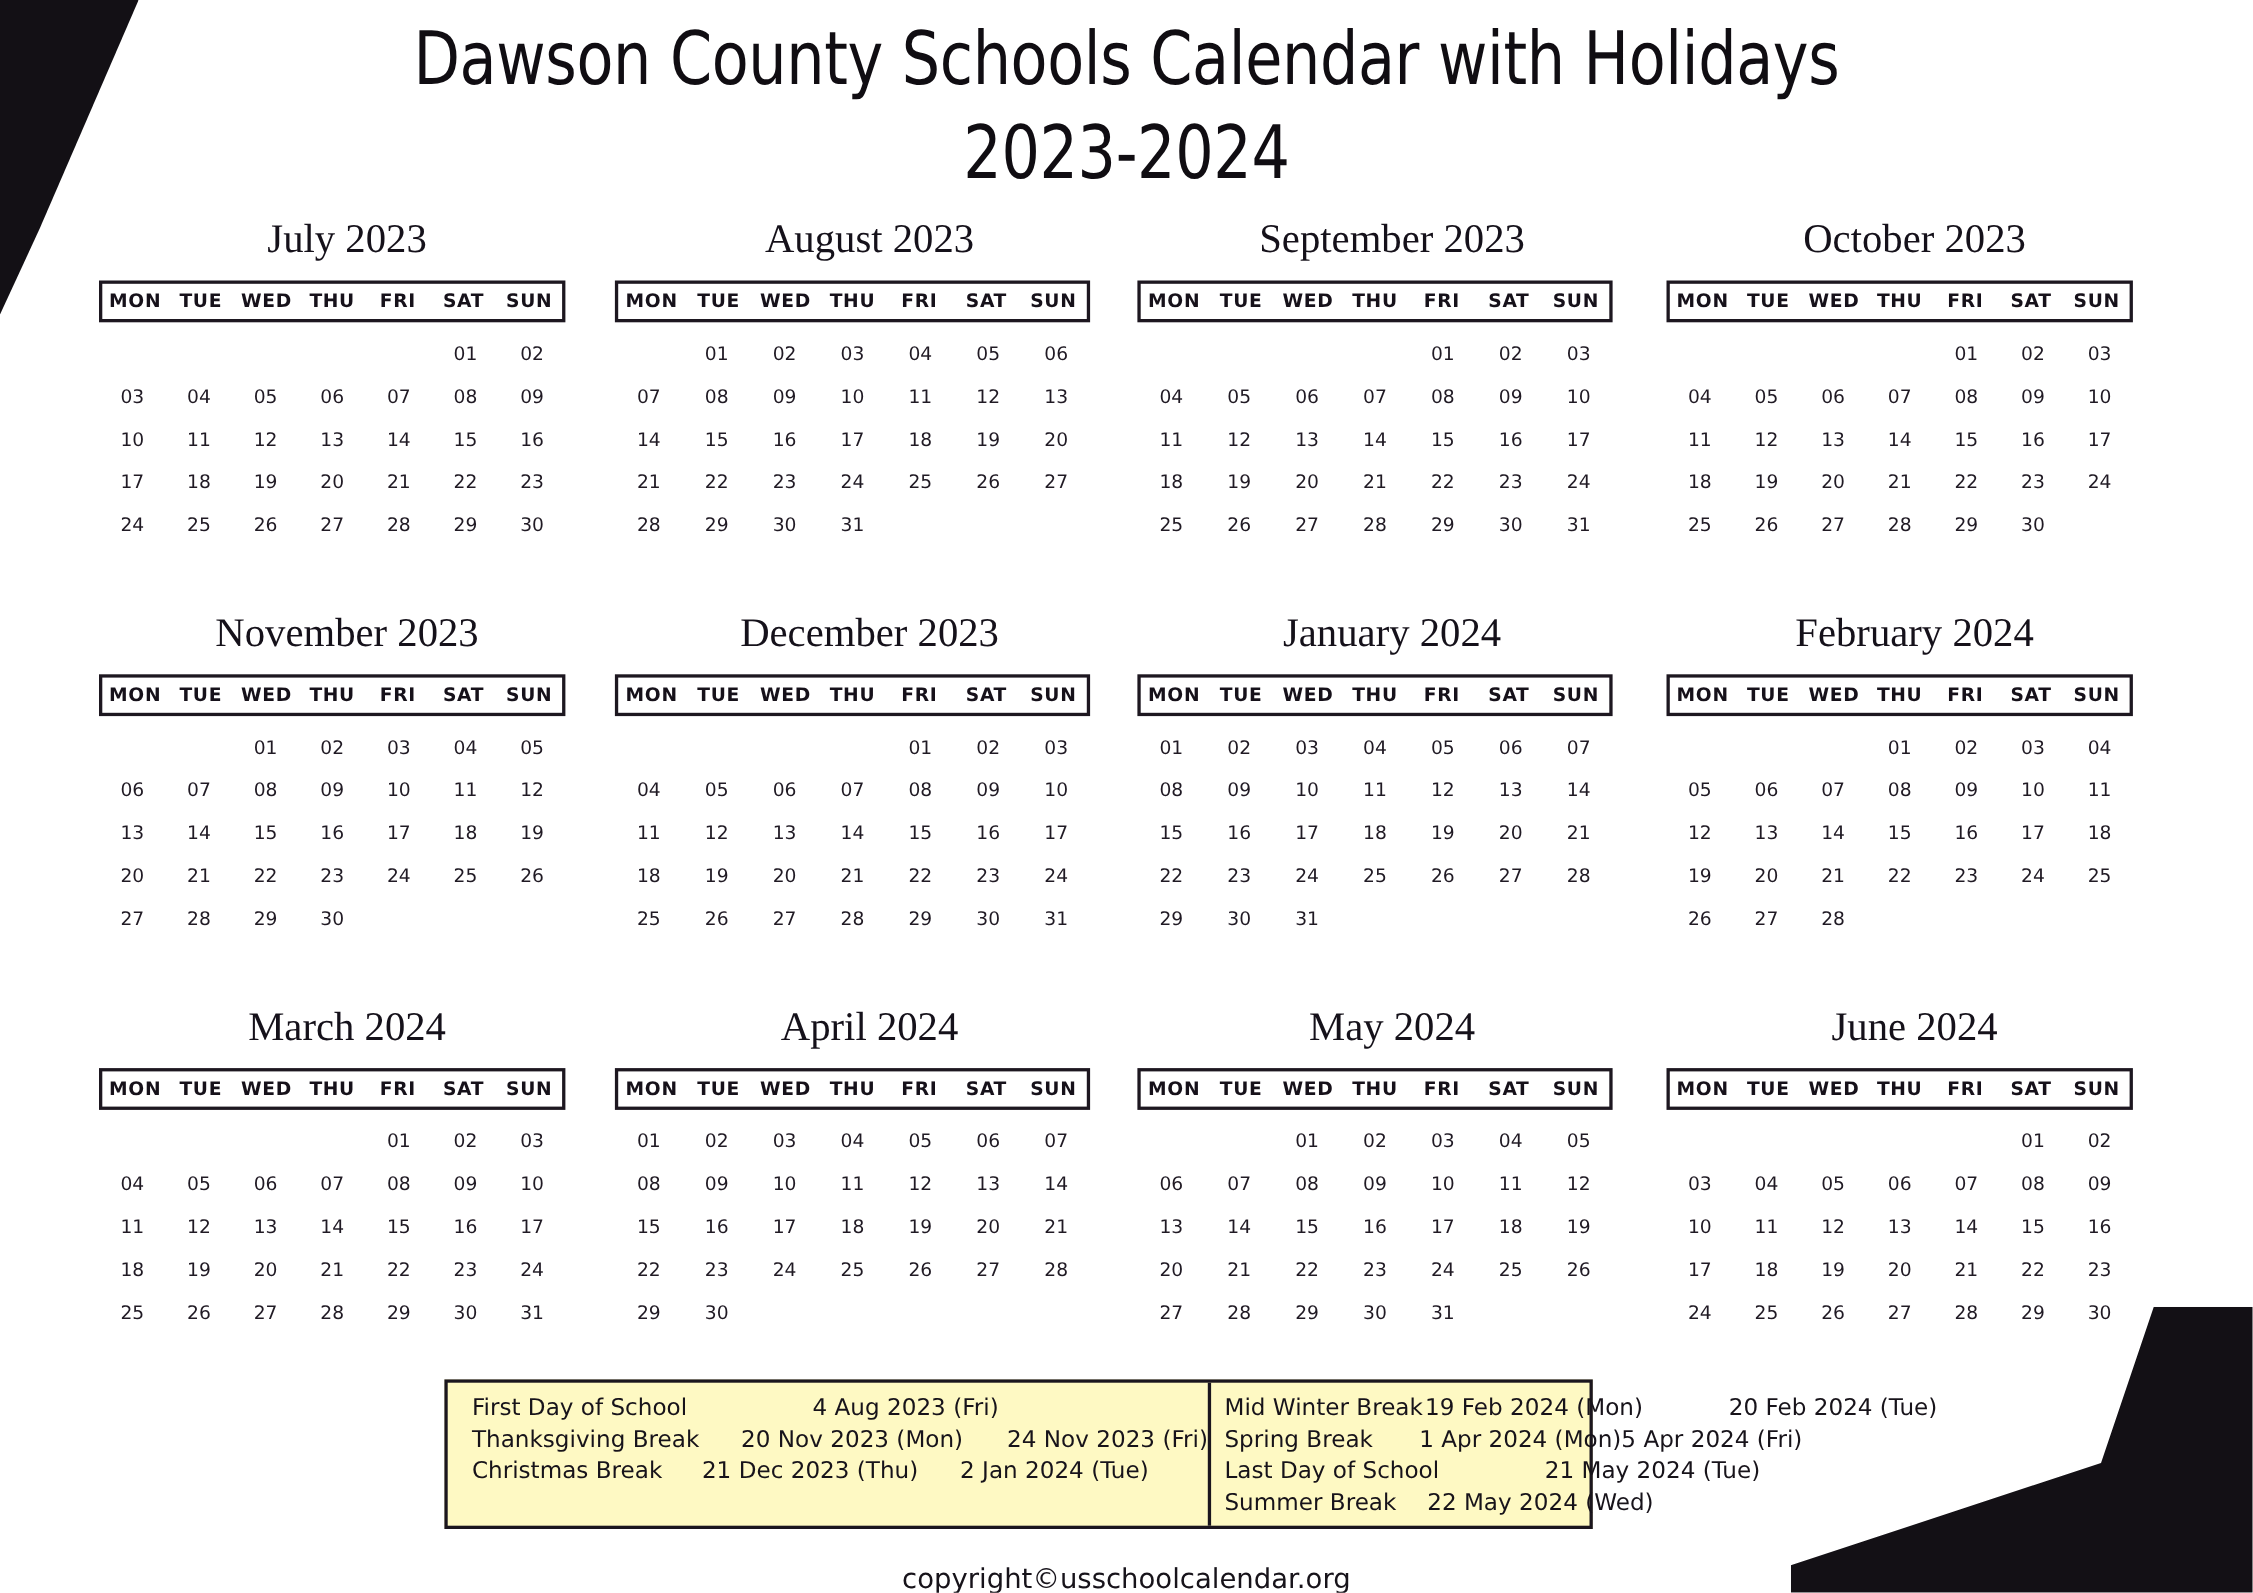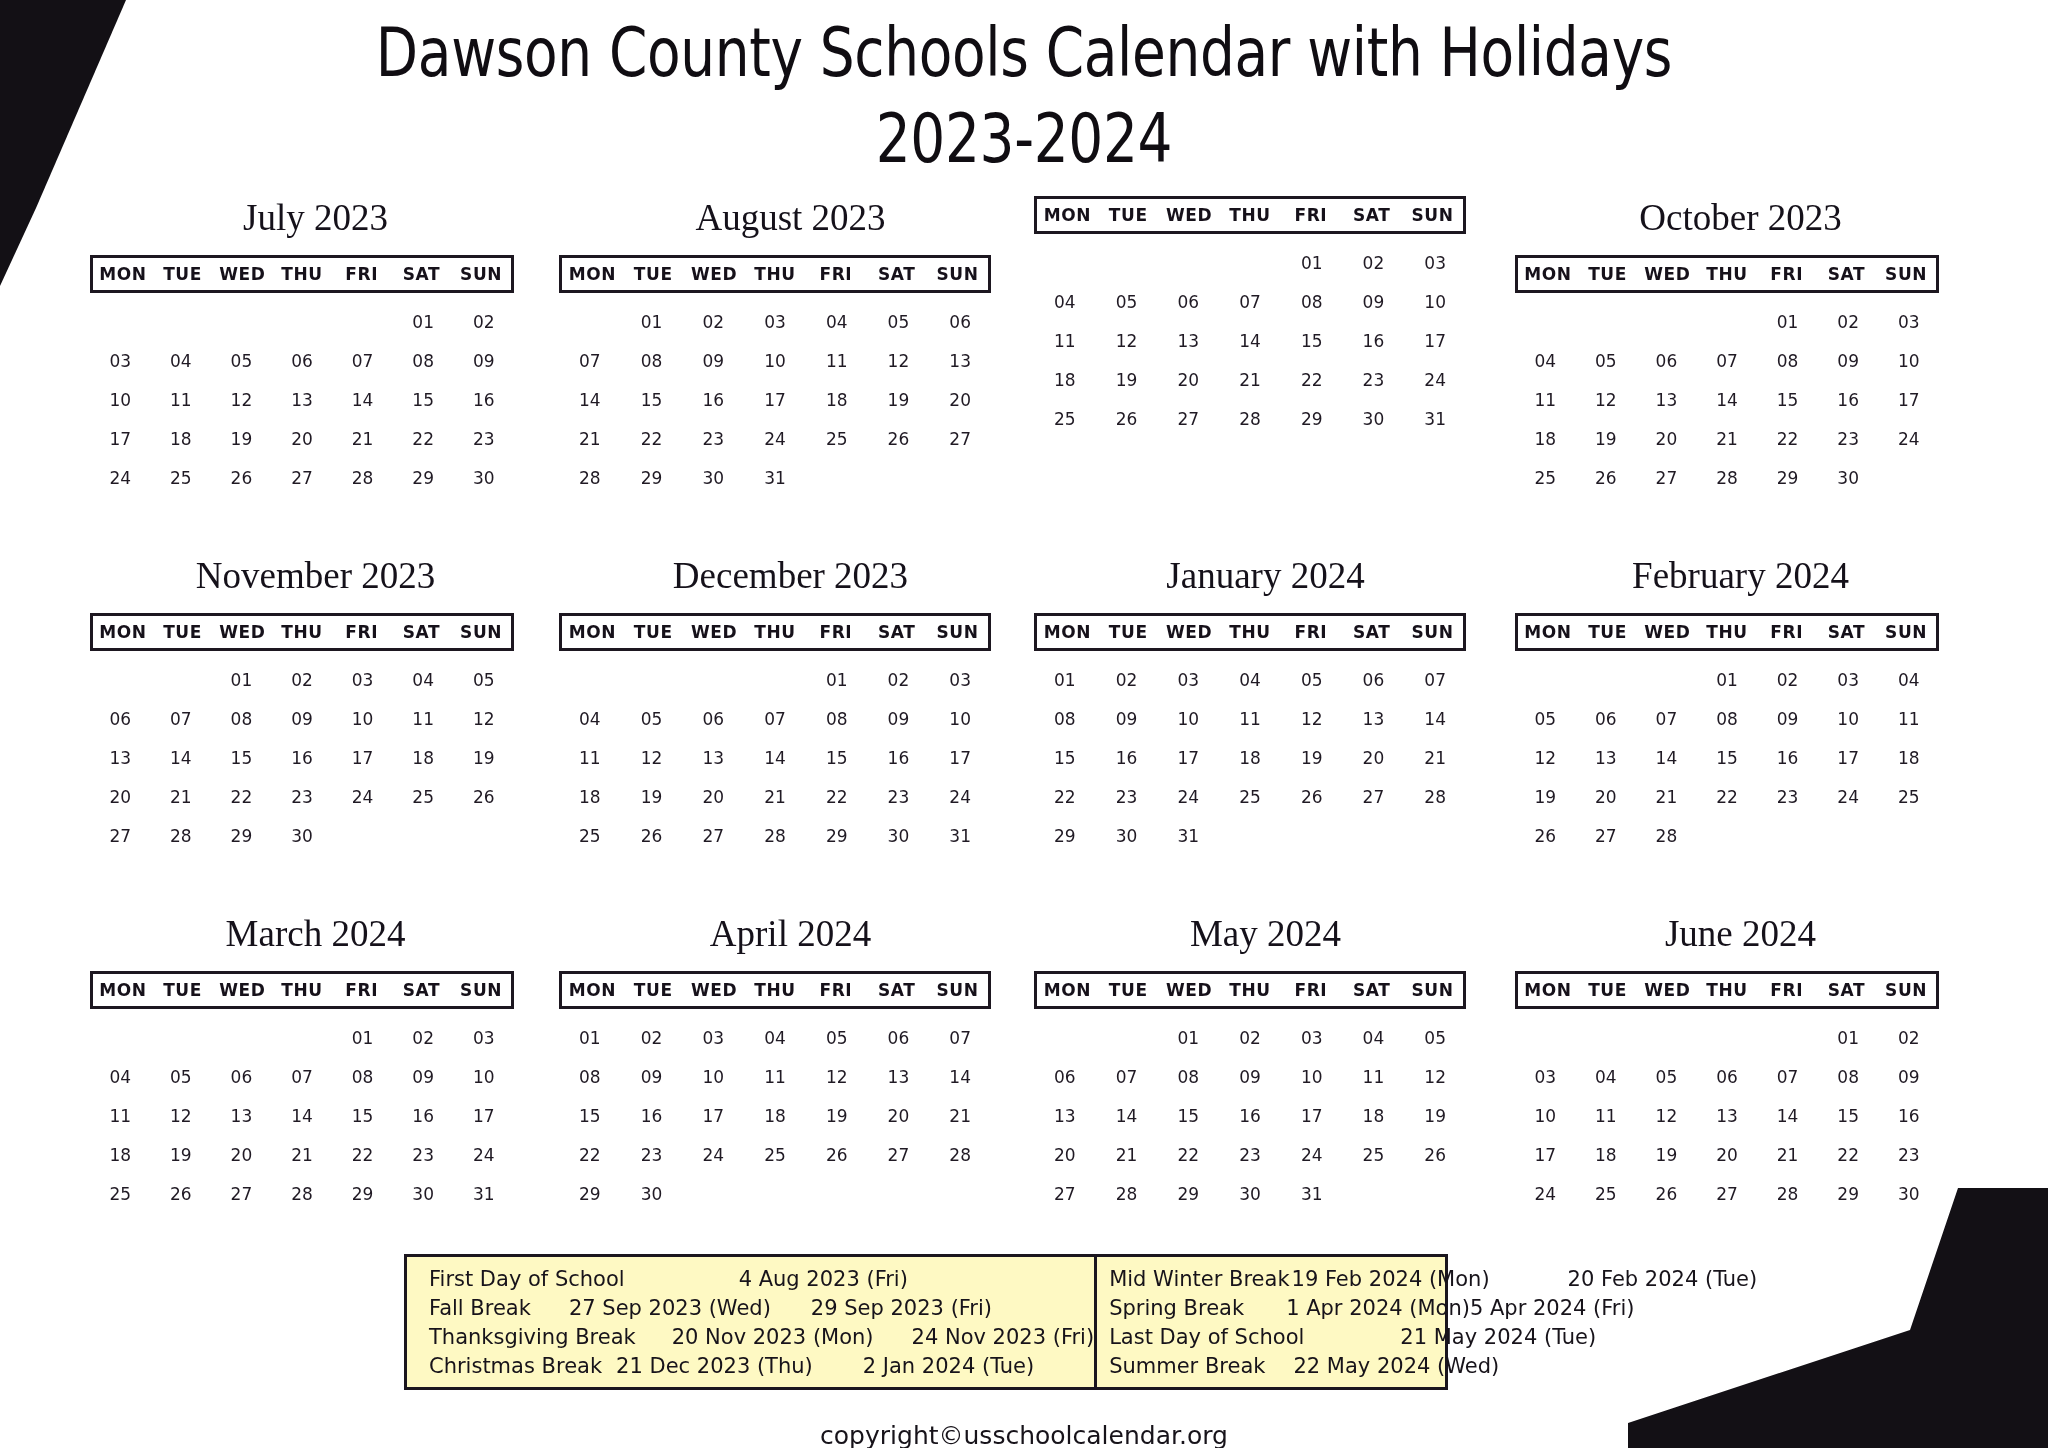--- a/index.html
+++ b/index.html
@@ -294,20 +294,21 @@
           <div class="day">25</div>
           <div class="day">26</div>
           <div class="day">27</div>
           <div class="day">28</div>
           <div class="day">29</div>
           <div class="day">30</div>
           <div class="day">31</div>
         </div>
       </div>
       <div class="month r1 w-wide">
+        <div class="month-name">September 2023</div>
         <div class="dow-row">
           <div class="dow">MON</div>
           <div class="dow">TUE</div>
           <div class="dow">WED</div>
           <div class="dow">THU</div>
           <div class="dow">FRI</div>
           <div class="dow">SAT</div>
           <div class="dow">SUN</div>
         </div>
         <div class="days">
@@ -772,25 +773,20 @@
       </div>
     </div>
 
   <div class="legend">
     <div class="legend-col left" id="legend-left">
         <div class="legend-row">
           <span class="lg-label">First Day of School</span>
           <span class="lg-start">4 Aug 2023 (Fri)</span>
         </div>
         <div class="legend-row">
-          <span class="lg-label">Fall Break</span>
-          <span class="lg-start">27 Sep 2023 (Wed)</span>
-          <span class="lg-end">29 Sep 2023 (Fri)</span>
-        </div>
-        <div class="legend-row">
           <span class="lg-label">Thanksgiving Break</span>
           <span class="lg-start">20 Nov 2023 (Mon)</span>
           <span class="lg-end">24 Nov 2023 (Fri)</span>
         </div>
         <div class="legend-row">
           <span class="lg-label">Christmas Break</span>
           <span class="lg-start">21 Dec 2023 (Thu)</span>
           <span class="lg-end">2 Jan 2024 (Tue)</span>
         </div>
       </div>

